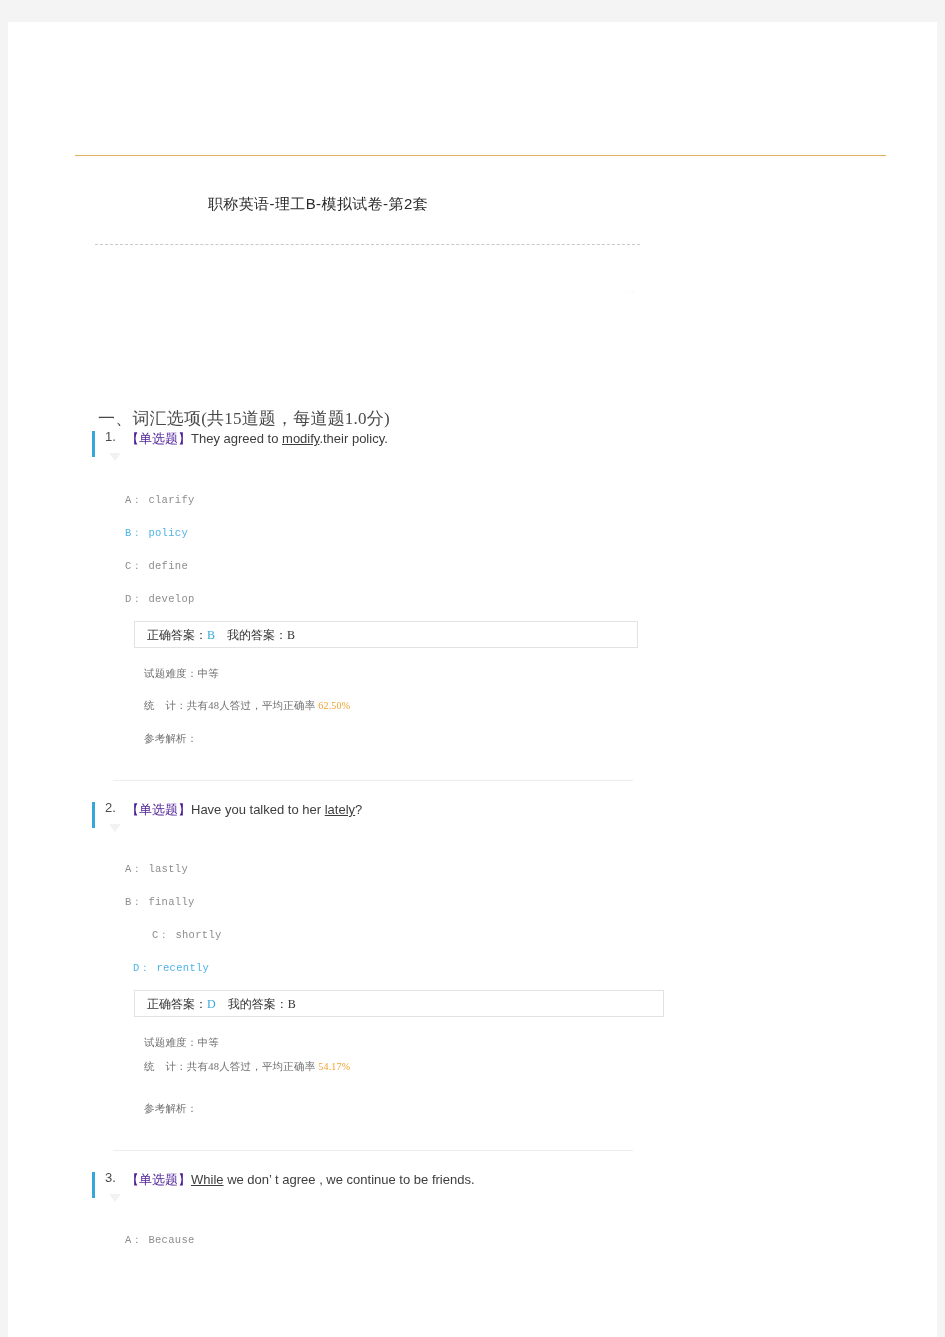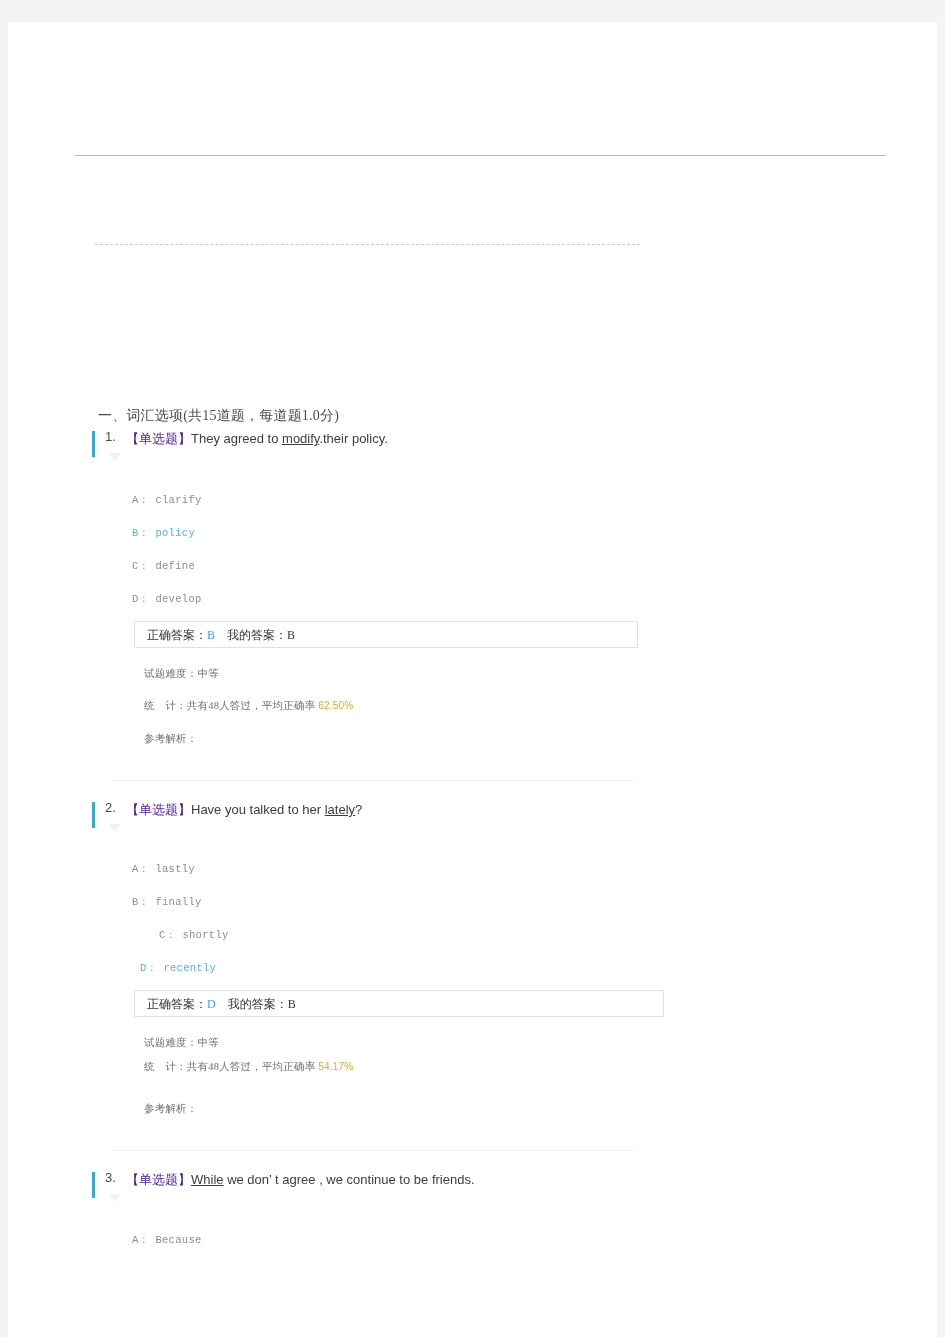--- a/index.html
+++ b/index.html
@@ -64,21 +64,21 @@
     top: 264px;
     font-size: 8px;
     color: #f0f0f0;
     letter-spacing: 1px;
   }
 
   .section-heading {
     position: absolute;
     left: 90px;
     top: 385px;
-    font-size: 14px;
+    font-size: 17px;
     color: #4a4a4a;
     font-family: "Liberation Serif", "DejaVu Serif", serif;
     letter-spacing: 0.2px;
   }
 
   
   .question {
     position: absolute;
     left: 0;
     width: 929px;
@@ -118,21 +118,21 @@
     top: 24px;
     width: 0;
     height: 0;
     border-left: 6px solid transparent;
     border-right: 6px solid transparent;
     border-top: 8px solid #f2f2f2;
   }
 
   .option {
     position: absolute;
-    left: 124px;
+    left: 117px;
     font-size: 10.5px;
     color: #8d8d8d;
     font-family: "Liberation Mono", "DejaVu Sans Mono", monospace;
     letter-spacing: 0.3px;
     white-space: pre;
   }
   .option.selected { color: #4eb3e8; }
   .option .olabel { margin-right: 6px; }
 
   .answer-box {
@@ -160,39 +160,40 @@
     position: absolute;
     left: 136px;
     font-size: 10.5px;
     color: #6f6f6f;
     font-family: "Liberation Serif", "DejaVu Serif", serif;
     white-space: pre;
     letter-spacing: 0.2px;
   }
   .meta-line .pct {
     color: #f0a030;
-    font-family: Liberation Sans, sans-serif;
+    font-family: Liberation Serif, serif;
     font-size: 10px;
   }
 
   .q-separator {
     position: absolute;
     left: 105px;
     width: 520px;
     height: 0;
     border-top: 1px solid #ededed;
   }
 </style>
 </head>
 <body>
 
 <div class="page">
 
   <div class="gold-rule"></div>
 
+  <div class="doc-title">职称英语-理工B-模拟试卷-第2套</div>
 
   <div class="dashed-rule"></div>
 
   <div class="faint-mark">--</div>
 
   <div class="section-heading">一、词汇选项(共15道题，每道题1.0分)</div>
 
   <div class="question" id="q1" style="top:407px;">
     <div class="q-accent"></div>
     <div class="q-number">1.</div>

